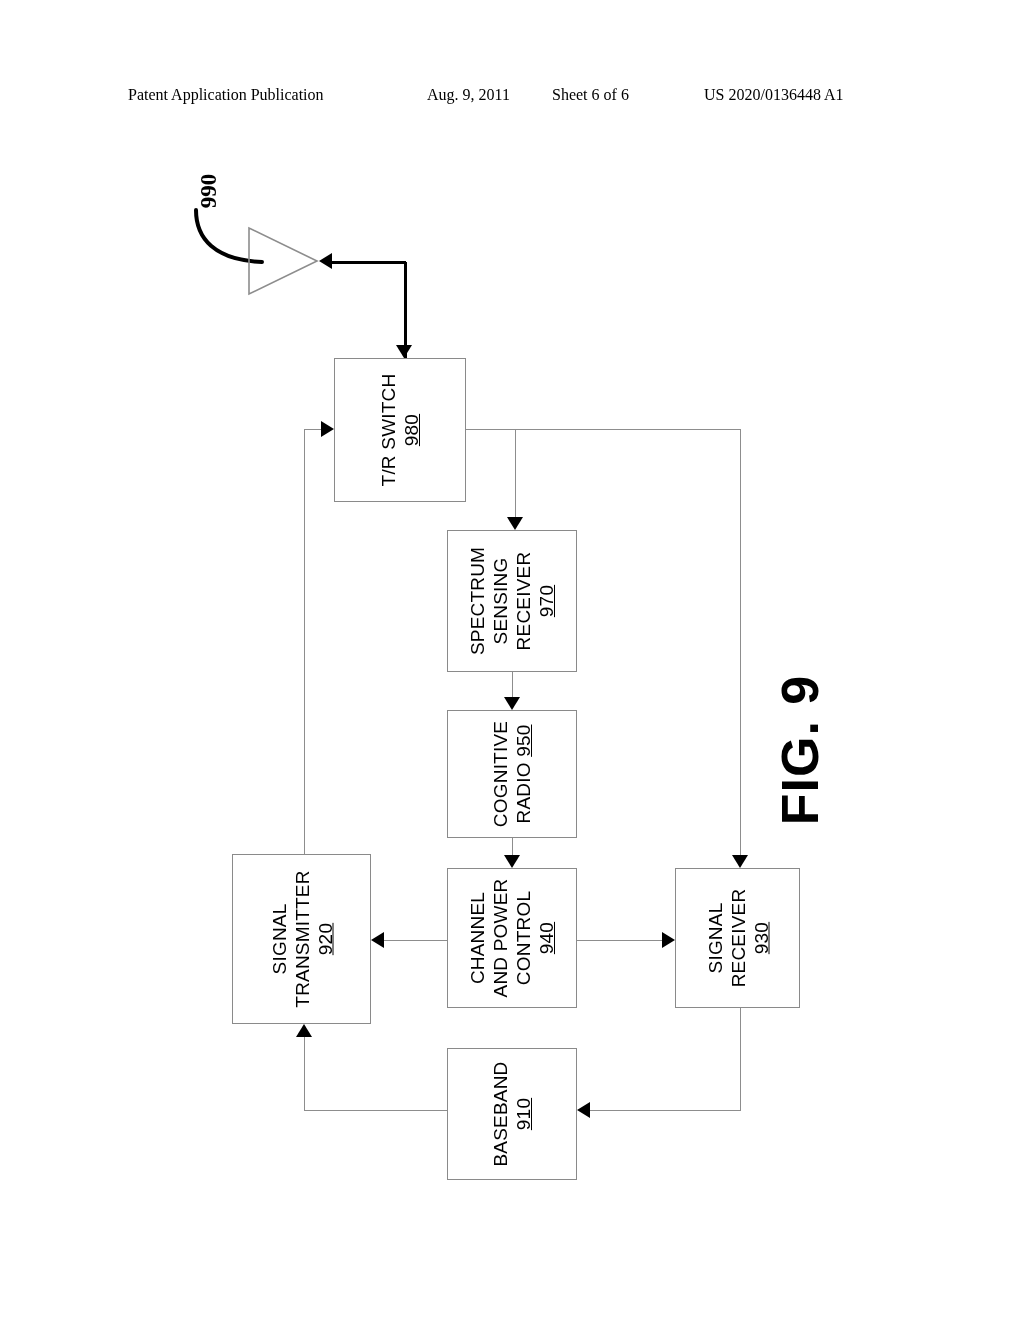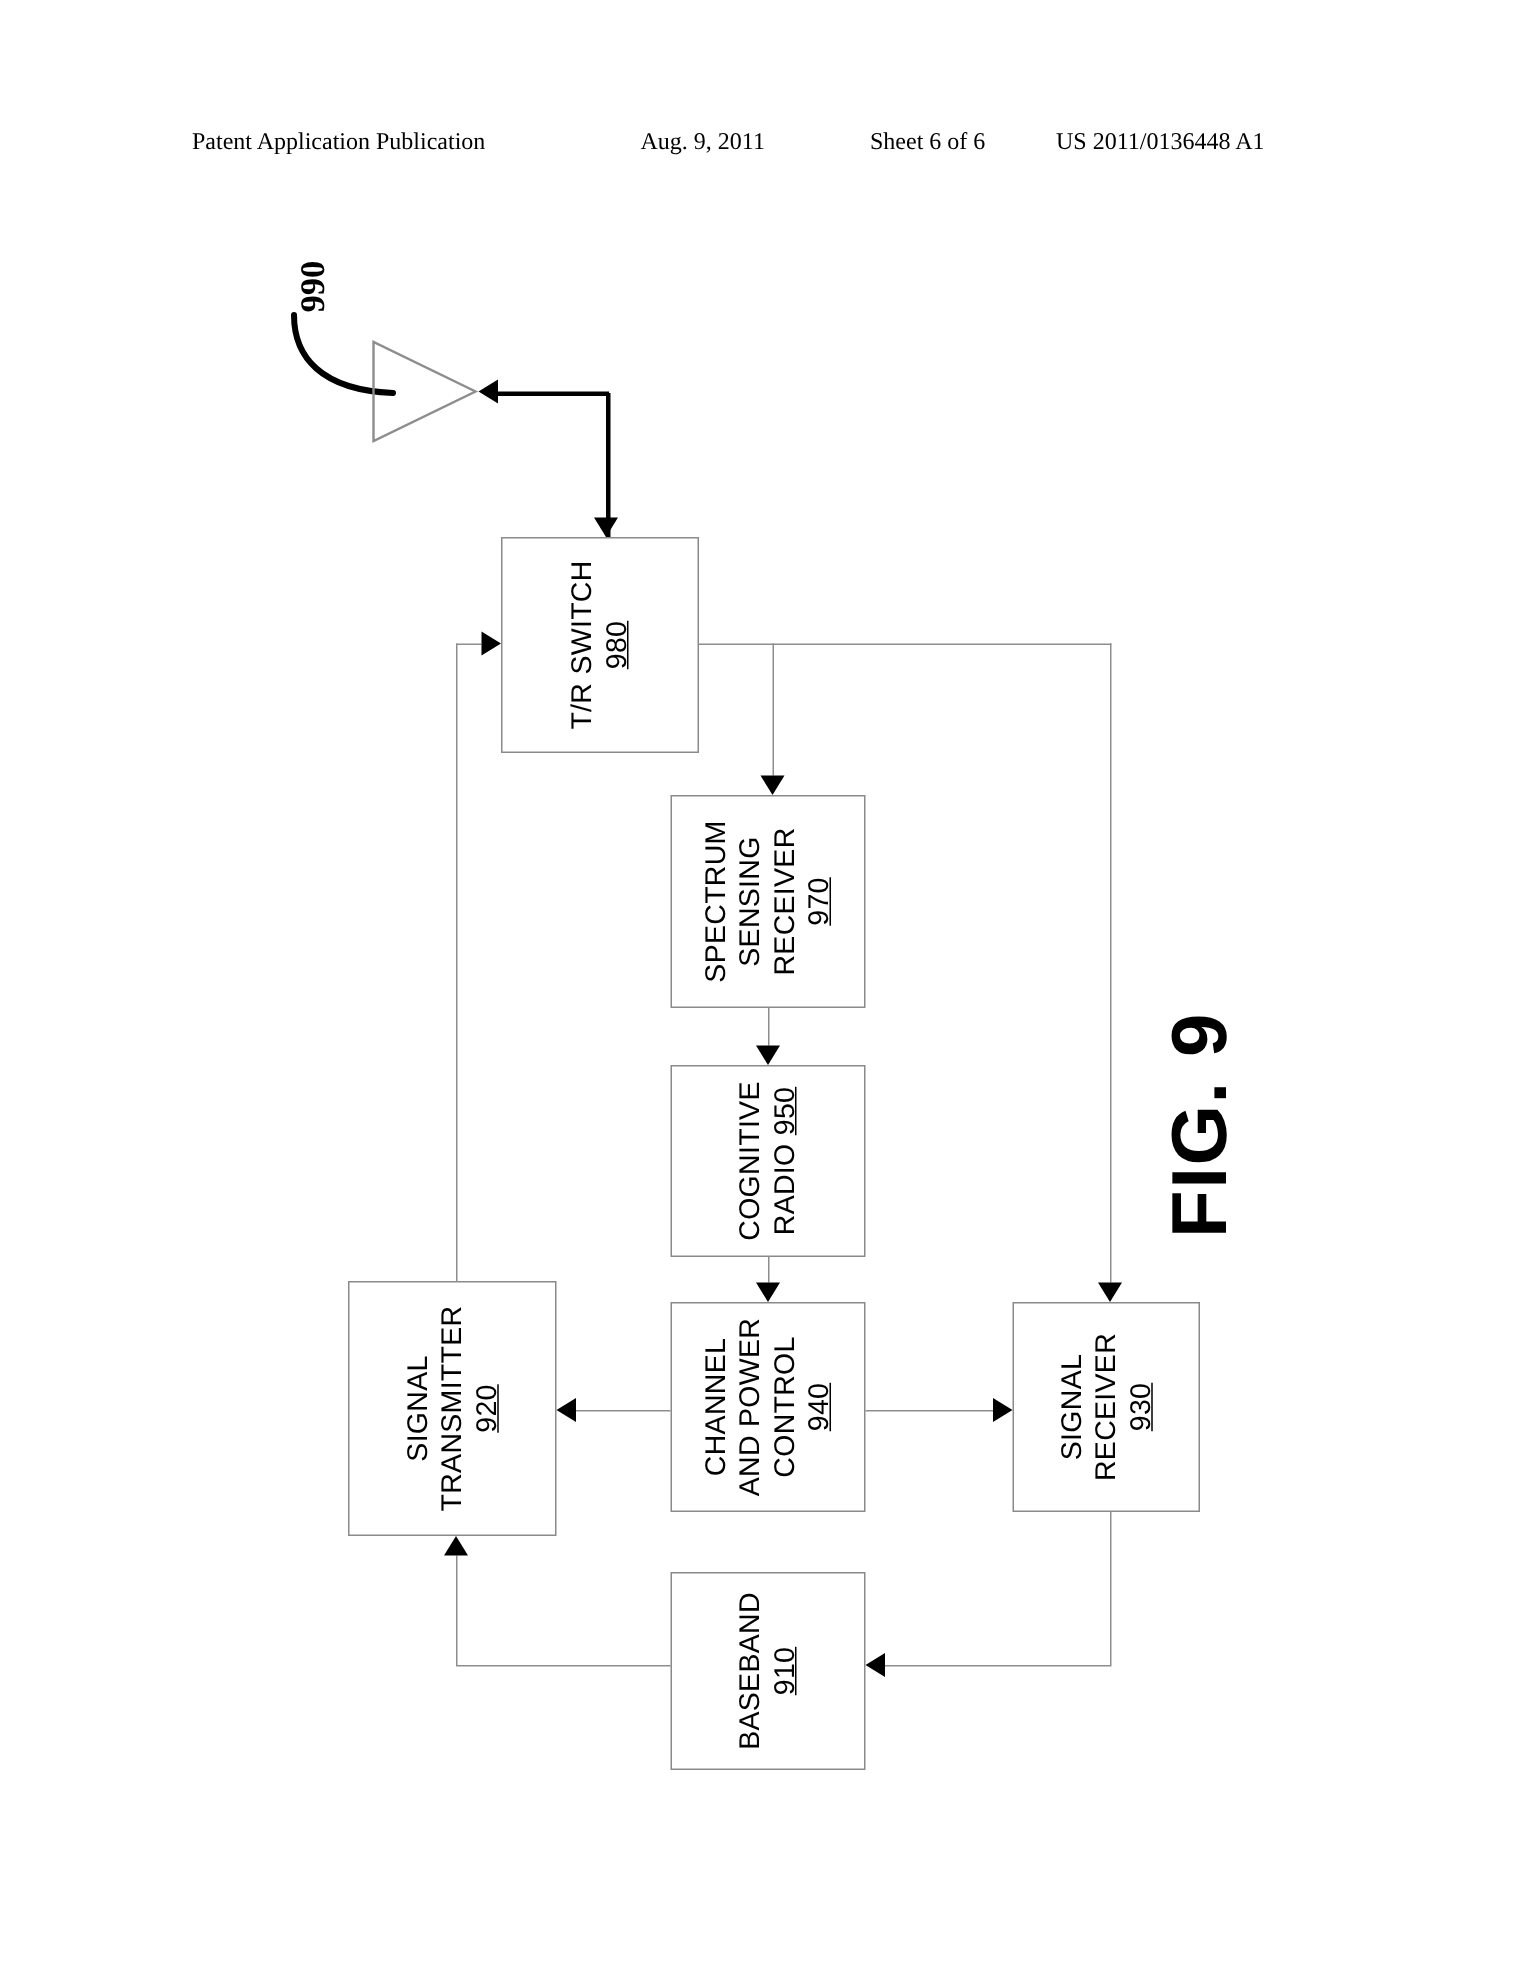--- a/index.html
+++ b/index.html
@@ -24,21 +24,21 @@
     width: 1024px;
     height: 30px;
     font-family: "Liberation Serif", serif;
     font-weight: normal;
     font-size: 16px;
     color: #000;
     white-space: nowrap;
   }
   #header .h-pub   { position: absolute; left: 128px;  top: 0; }
   #header .h-date  { position: absolute; left: 427px;  top: 0; }
-  #header .h-sheet { position: absolute; left: 580px;  top: 0; text-align: center; }
+  #header .h-sheet { position: absolute; left: 552px;  top: 0; text-align: center; }
   #header .h-num   { position: absolute; left: 704px;  top: 0; }
 
   
   .blk {
     position: absolute;
     box-sizing: border-box;
     border: 1.4px solid #8a8a8a;
     background: #ffffff;
   }
   
@@ -161,21 +161,21 @@
 </style>
 </head>
 <body>
 
 <div id="page">
 
   <div id="header">
     <span class="h-pub">Patent Application Publication</span>
     <span class="h-date">Aug. 9, 2011</span>
     <span class="h-sheet">Sheet 6 of 6</span>
-    <span class="h-num">US 2011/0136448 A1</span>
+    <span class="h-num">US 2020/0136448 A1</span>
   </div>
 
   <div id="callout-990">
     <div class="txt">990</div>
   </div>
   <svg id="leader-990" viewBox="0 0 78 62">
     <path d="M 6,2 C 6,30 24,52 72,54" fill="none" stroke="#000" stroke-width="4" stroke-linecap="round"></path>
   </svg>
 
   <svg id="antenna-svg" viewBox="0 0 90 82">

